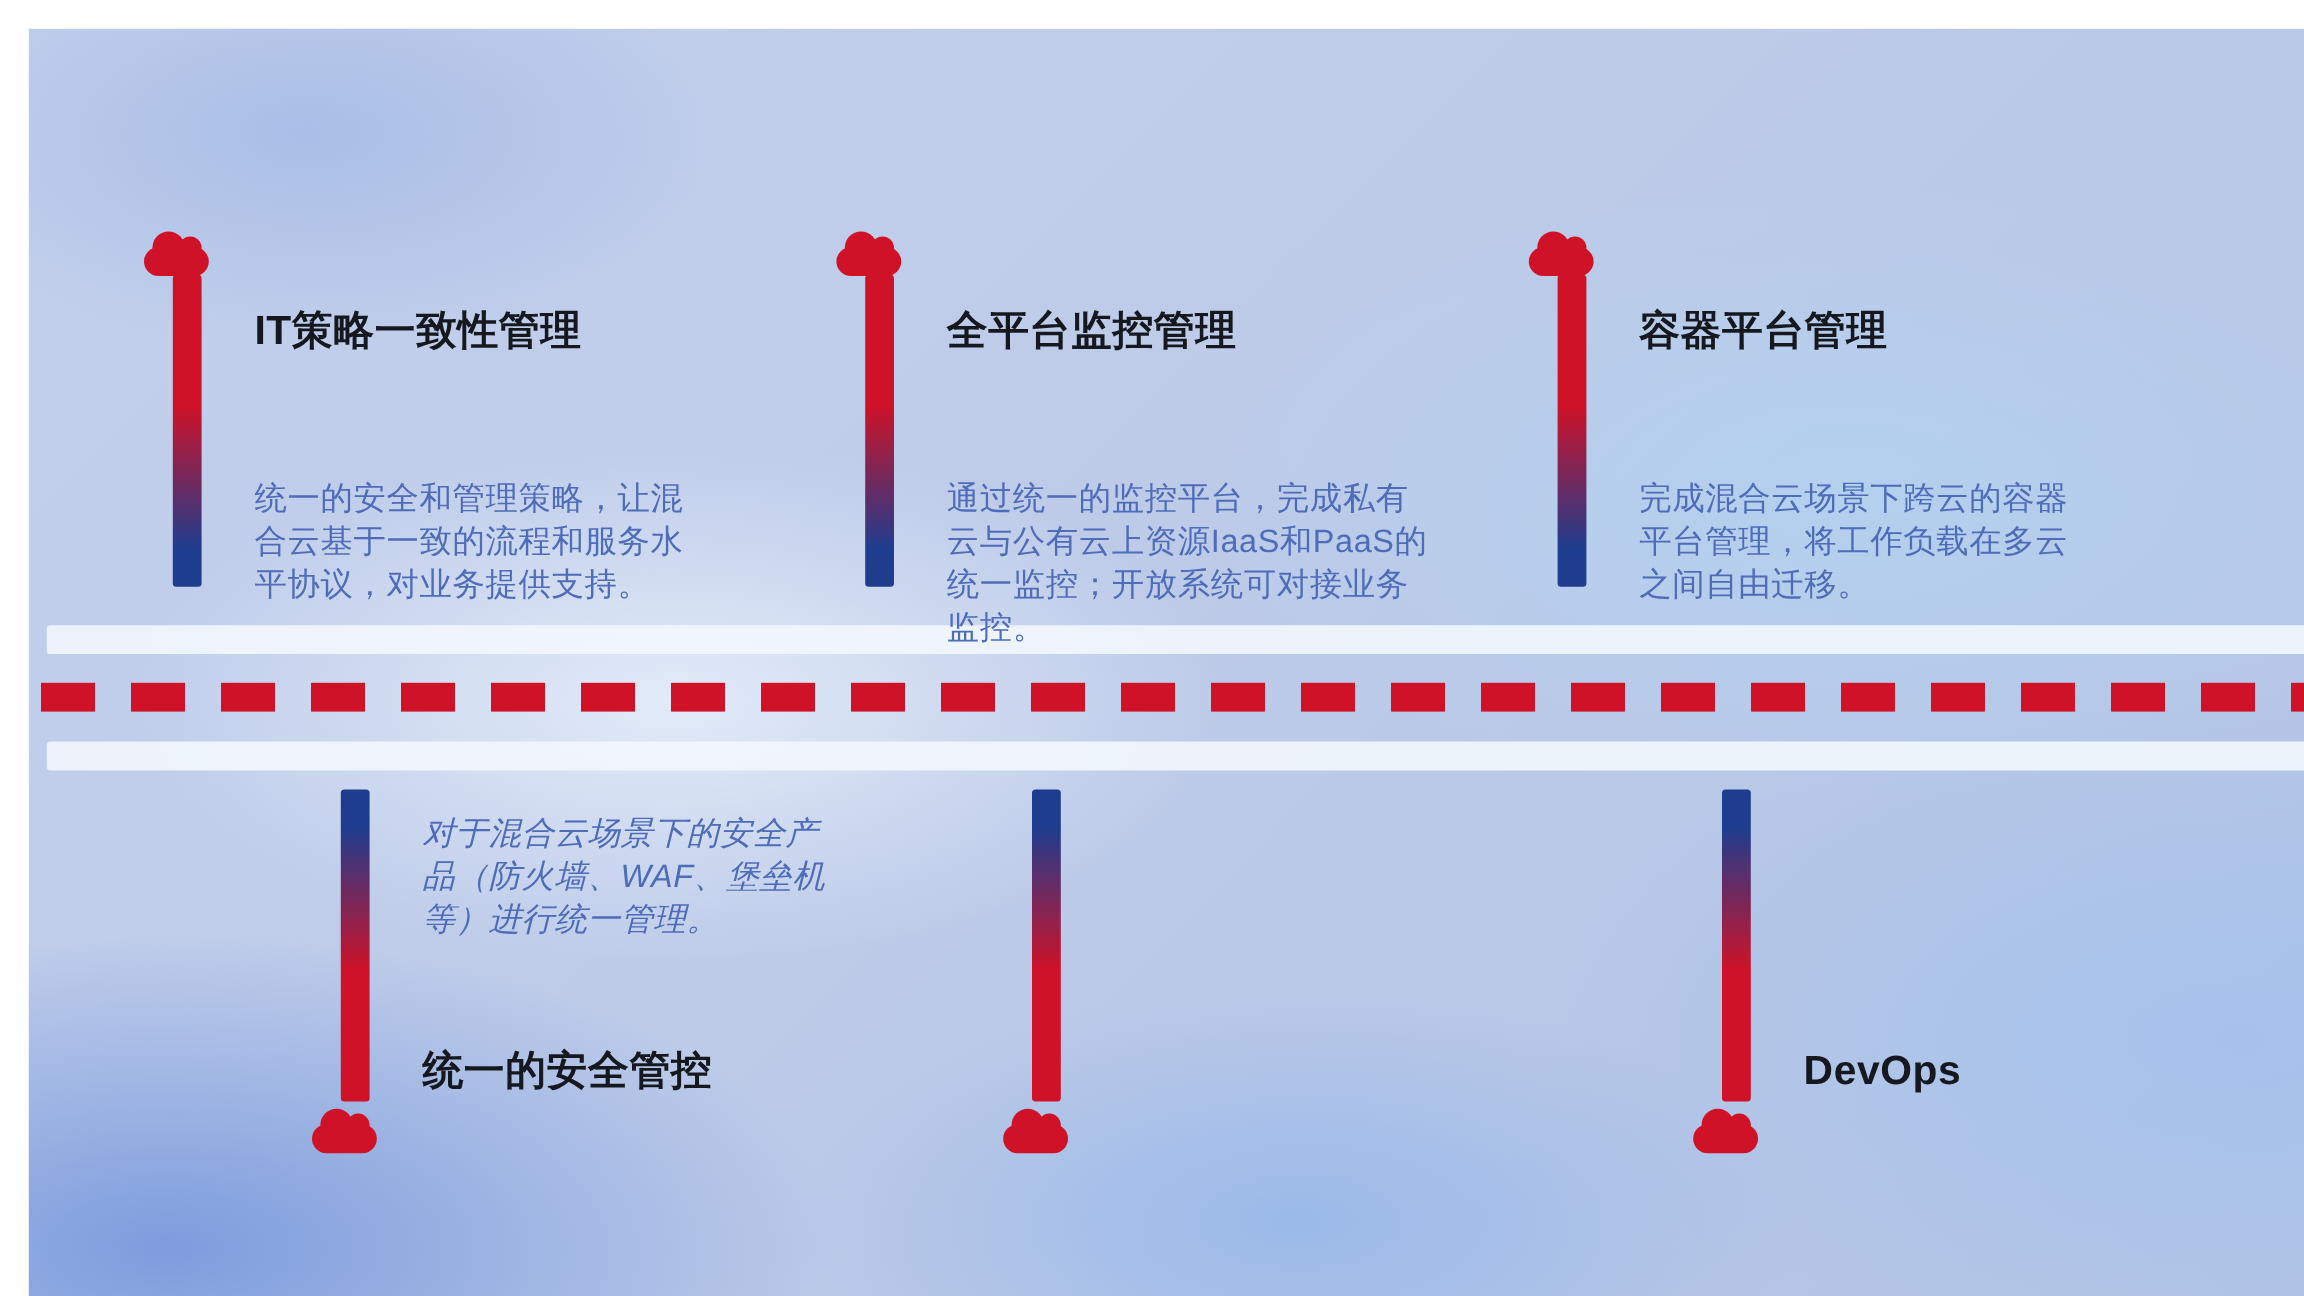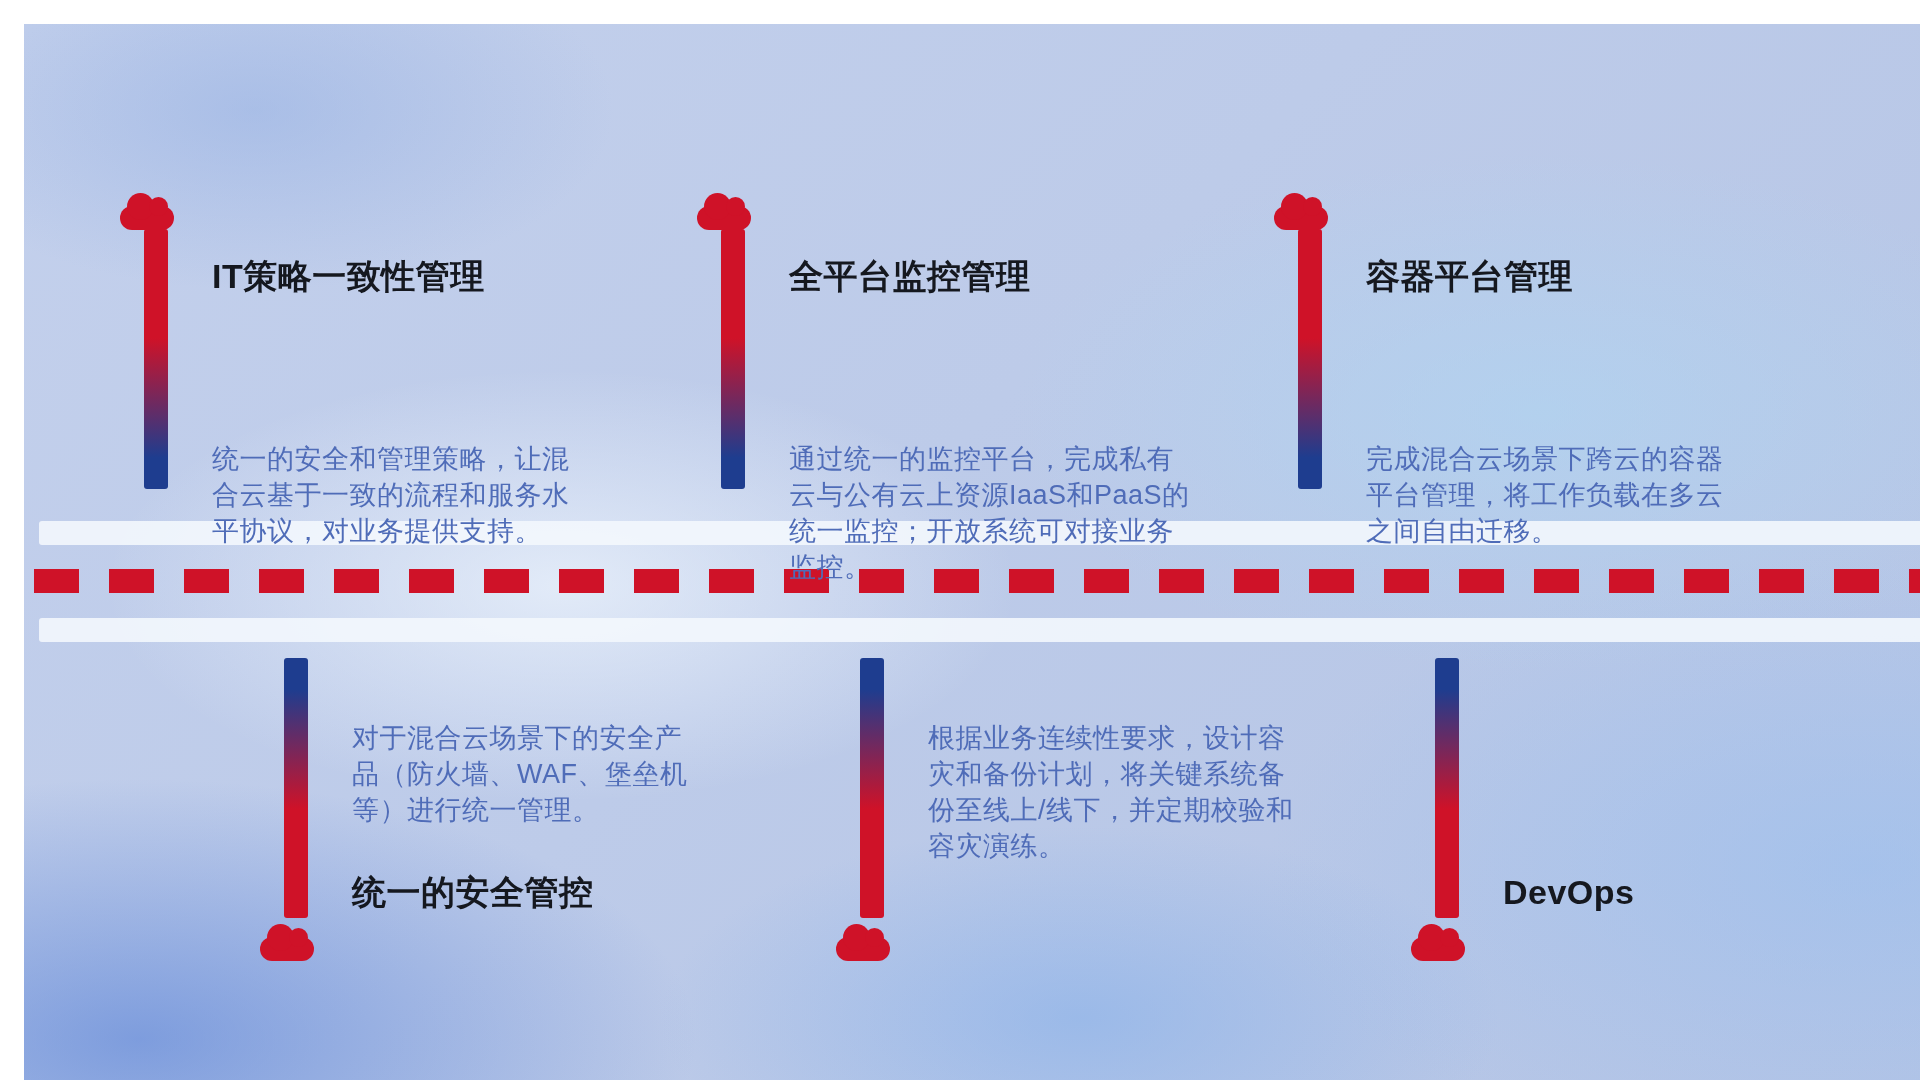--- a/index.html
+++ b/index.html
@@ -56,24 +56,24 @@
 
   .title{
     position:absolute;left:56px;font-size:34px;line-height:42px;
     font-weight:700;color:var(--title-color);white-space:nowrap;letter-spacing:.5px;
   }
   .feature.top .title{top:50px;}
   .feature.bottom .title{top:205px;text-align:center;}
 
   .desc{
     position:absolute;left:56px;font-size:27px;line-height:36px;
-    color:var(--desc-color);letter-spacing:.5px;margin-top:44px;
+    color:var(--desc-color);letter-spacing:.5px;
   }
   .feature.top .desc{top:192px;}
-  .feature.bottom .desc{top:10px;}
+  .feature.bottom .desc{top:10px;font-style:italic;}
 </style>
 </head>
 <body>
 
 <div class="stage">
 
   <div class="divider solid first"></div>
   <div class="divider dashed"></div>
   <div class="divider solid second"></div>
 
@@ -101,21 +101,20 @@
   <section class="feature bottom" style="left:260px">
     <span class="stem"></span>
     <span class="cloud"></span>
     <p class="desc" style="width:376px">对于混合云场景下的安全产品（防火墙、WAF、堡垒机等）进行统一管理。</p>
     <h2 class="title">统一的安全管控</h2>
   </section>
 
   <section class="feature bottom" style="left:836px">
     <span class="stem"></span>
     <span class="cloud"></span>
-    <p class="desc" style="width:390px">根据业务连续性要求，设计容灾和备份计划，将关键系统备份至线上/线下，并定期校验和容灾演练。</p>
   </section>
 
   <section class="feature bottom" style="left:1411px">
     <span class="stem"></span>
     <span class="cloud"></span>
     <h2 class="title">DevOps</h2>
   </section>
 
 </div>
 

